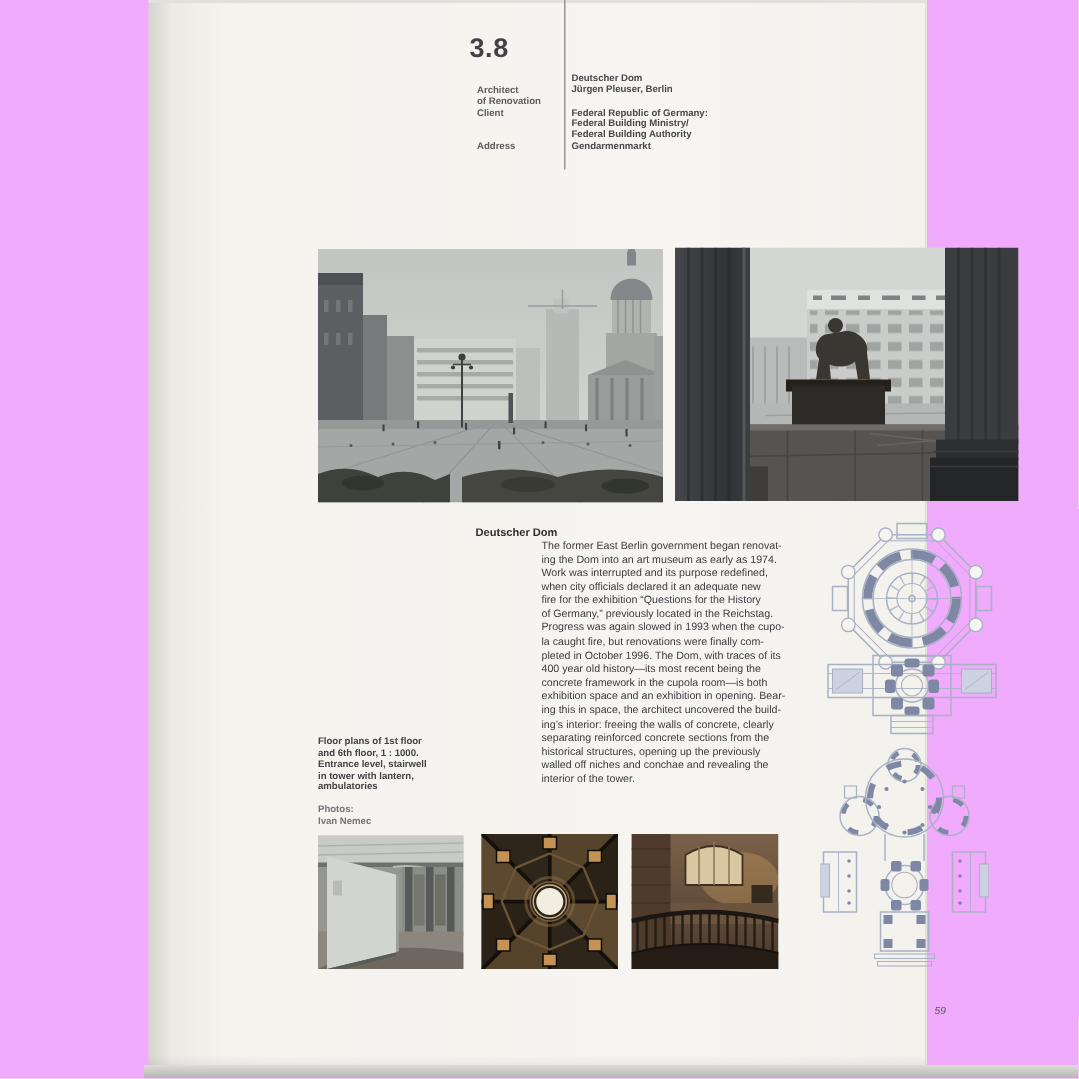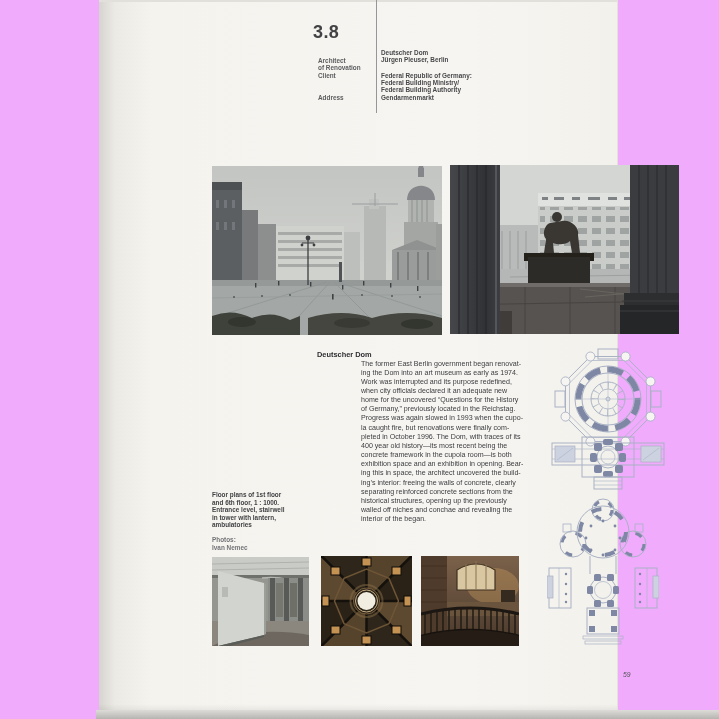--- a/index.html
+++ b/index.html
@@ -208,34 +208,34 @@
           <line x1="172" y1="136" x2="229" y2="136" stroke="#3a3c3e"></line>
       </svg>
     </div>
 
     <div class="abs art-title nowrap">Deutscher Dom</div>
     <div class="abs art-body">
         <div class="ln">The former East Berlin government began renovat-</div>
         <div class="ln">ing the Dom into an art museum as early as 1974.</div>
         <div class="ln">Work was interrupted and its purpose redefined,</div>
         <div class="ln">when city officials declared it an adequate new</div>
-        <div class="ln">home for the uncovered “Questions for the History</div>
+        <div class="ln">fire for the exhibition “Questions for the History</div>
         <div class="ln">of Germany,” previously located in the Reichstag.</div>
         <div class="ln">Progress was again slowed in 1993 when the cupo-</div>
         <div class="ln">la caught fire, but renovations were finally com-</div>
         <div class="ln">pleted in October 1996. The Dom, with traces of its</div>
         <div class="ln">400 year old history—its most recent being the</div>
         <div class="ln">concrete framework in the cupola room—is both</div>
         <div class="ln">exhibition space and an exhibition in opening. Bear-</div>
         <div class="ln">ing this in space, the architect uncovered the build-</div>
         <div class="ln">ing’s interior: freeing the walls of concrete, clearly</div>
         <div class="ln">separating reinforced concrete sections from the</div>
         <div class="ln">historical structures, opening up the previously</div>
         <div class="ln">walled off niches and conchae and revealing the</div>
-        <div class="ln">interior of the began.</div>
+        <div class="ln">interior of the tower.</div>
       </div>
 
     <div class="abs caption">
         <div class="ln">Floor plans of 1st floor</div>
         <div class="ln">and 6th floor, 1 : 1000.</div>
         <div class="ln">Entrance level, stairwell</div>
         <div class="ln">in tower with lantern,</div>
         <div class="ln">ambulatories</div>
       </div>
     <div class="abs credits">

